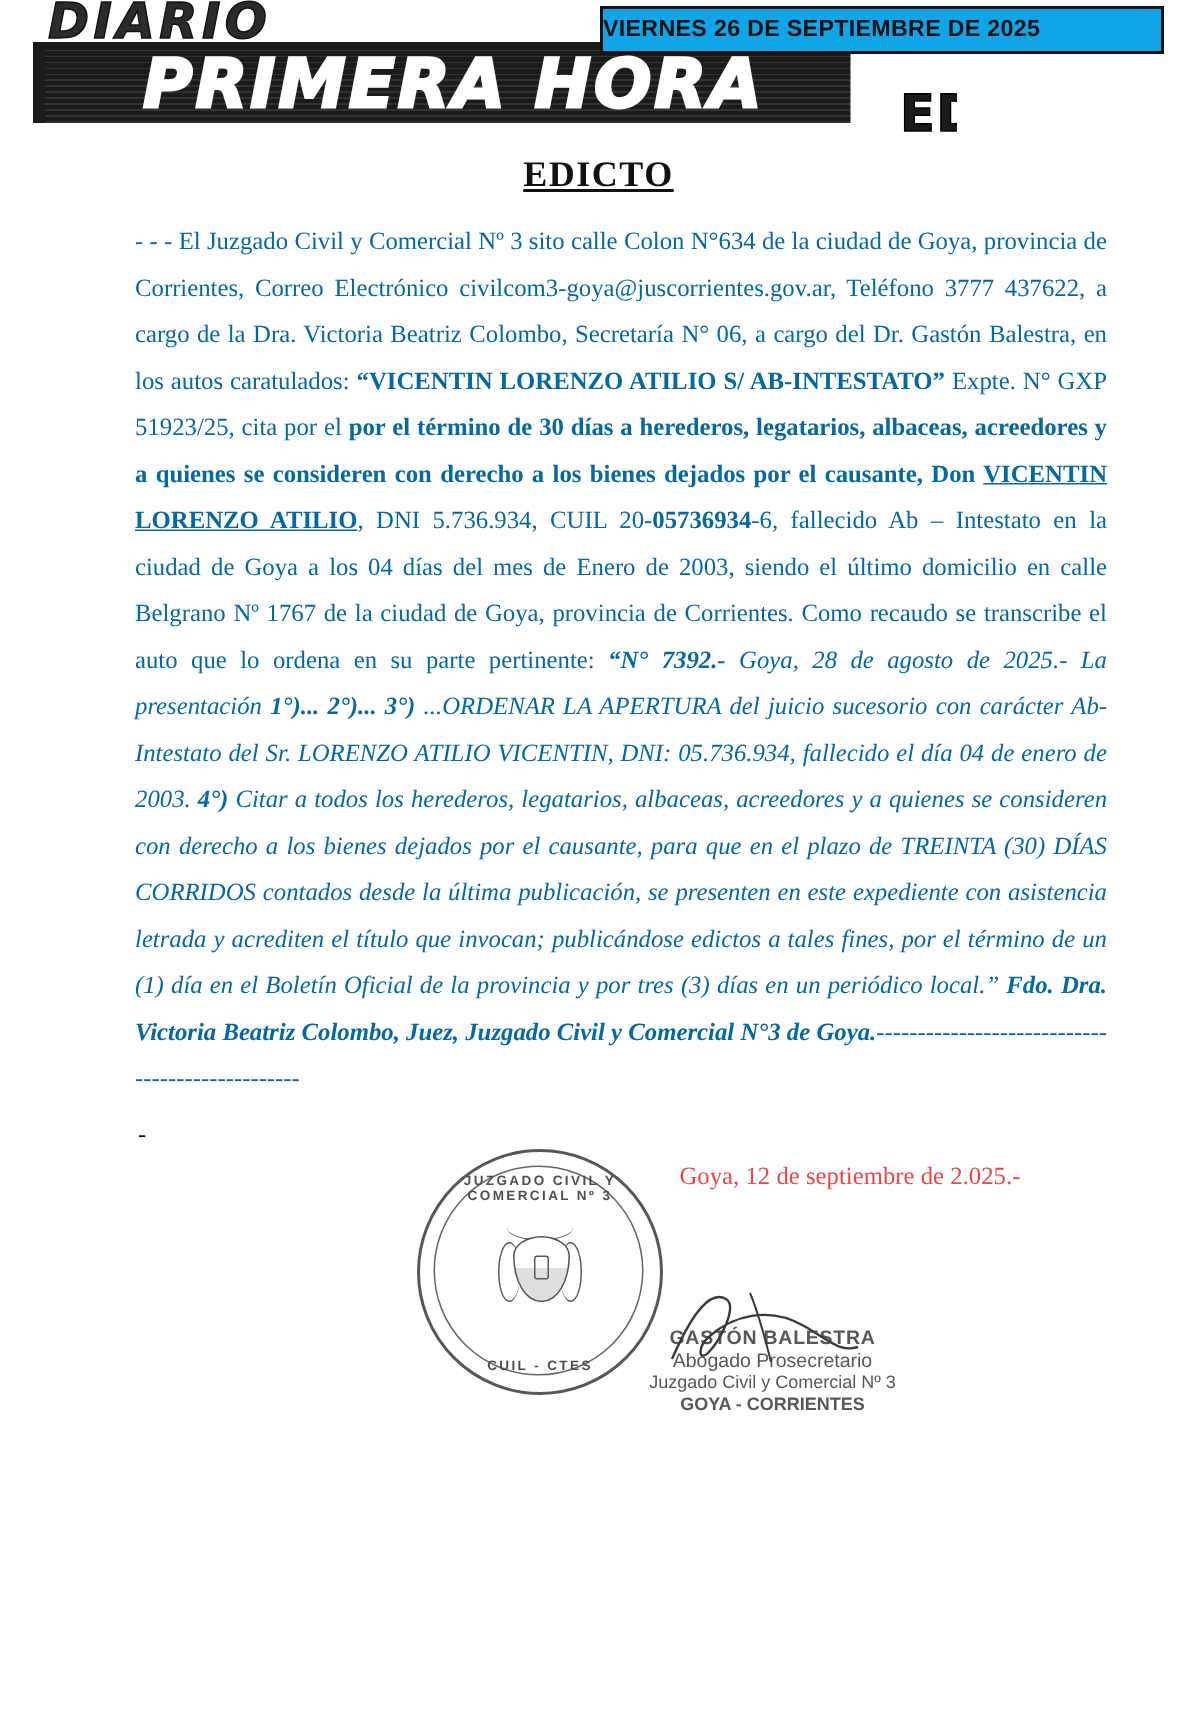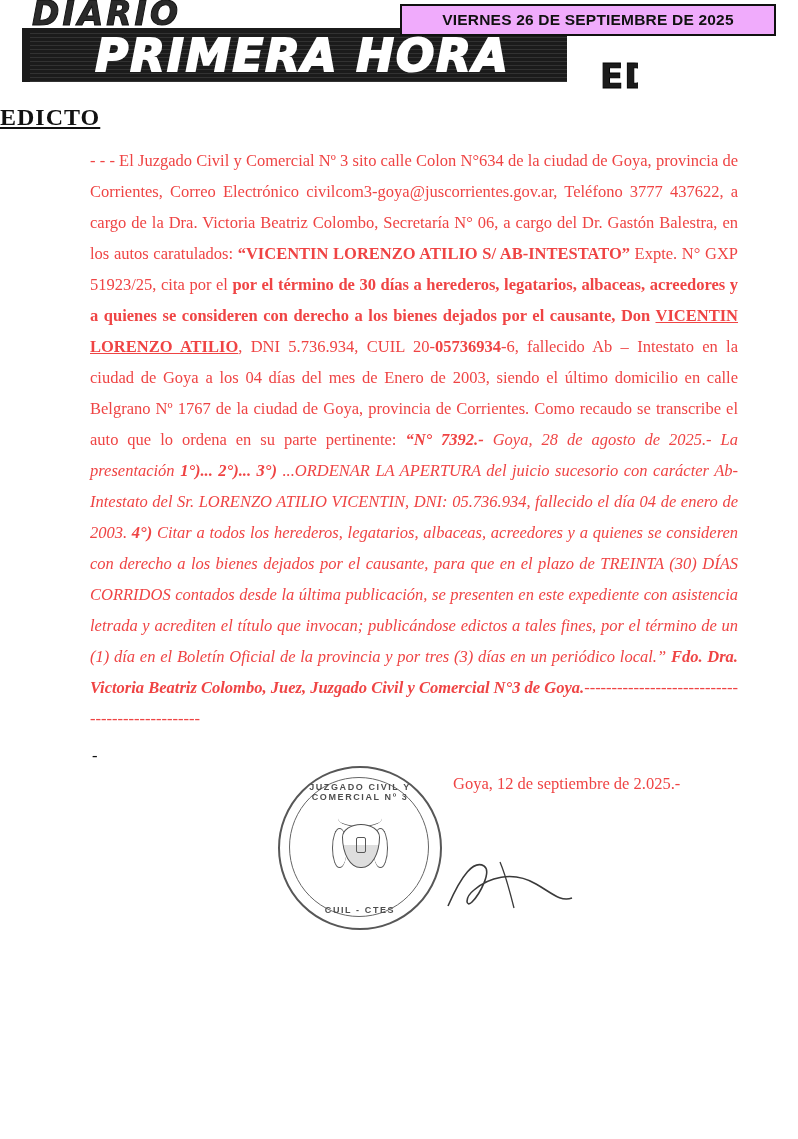--- a/index.html
+++ b/index.html
@@ -97,55 +97,55 @@
   }
 
   
   .date-box {
     position: absolute;
     top: 4px;
     left: 400px;
     width: 372px;
     height: 28px;
     border: 2px solid #111;
-    background: #f0abfc;
+    background: #0ea5e9;
     display: flex;
     align-items: center;
-    justify-content: center;
   }
   .date-text {
     font-family: "Liberation Sans", sans-serif;
     font-weight: bold;
     font-size: 15.5px;
     letter-spacing: 0.2px;
     color: #111;
   }
 
   
   .doc {
     position: absolute;
     top: 96px;
     left: 0;
     width: 798px;
   }
   .doc-title {
+    text-align: center;
     font-family: "Liberation Serif", serif;
     font-weight: bold;
     font-size: 24px;
     letter-spacing: 1px;
     text-decoration: underline;
     margin: 8px 0 14px 0;
   }
   .text-block {
     margin: 0 60px 0 90px;
     font-size: 16.5px;
     line-height: 31px;
     text-align: justify;
     text-justify: inter-word;
-    color: #ef4444;
+    color: #0369a1;
   }
   .text-block p { margin: 0; }
   .b { font-weight: bold; }
   .u { text-decoration: underline; }
   .i { font-style: italic; }
   .bi { font-weight: bold; font-style: italic; }
 
   
   .sign-area {
     position: relative;
@@ -305,14 +305,20 @@
         <div class="seal-shield"></div>
       </div>
       <div class="seal-text-bottom">CUIL - CTES</div>
     </div>
 
     <svg class="signature-scribble" viewBox="0 0 150 60">
       <path d="M8,52 C22,20 34,6 44,12 C52,17 40,40 32,48 C26,54 24,44 34,36 C48,24 72,16 96,30 C112,39 120,48 132,44" fill="none" stroke="#3a3a3a" stroke-width="1.6"></path>
       <path d="M60,8 C66,22 70,38 74,54" fill="none" stroke="#3a3a3a" stroke-width="1.3"></path>
     </svg>
 
+    <div class="stamp">
+      <div class="stamp-name">GASTÓN BALESTRA</div>
+      <div class="stamp-role">Abogado Prosecretario</div>
+      <div class="stamp-court">Juzgado Civil y Comercial Nº 3</div>
+      <div class="stamp-city">GOYA - CORRIENTES</div>
+    </div>
   </div>
 </div>
 
 </body></html>

